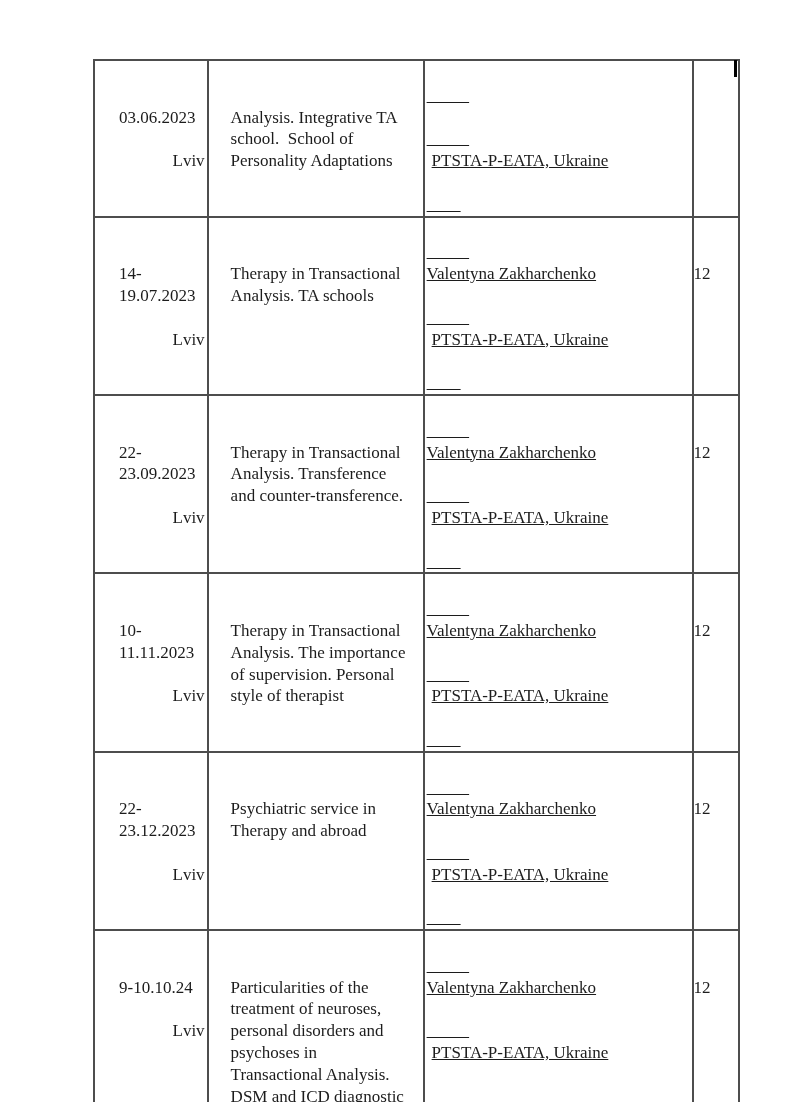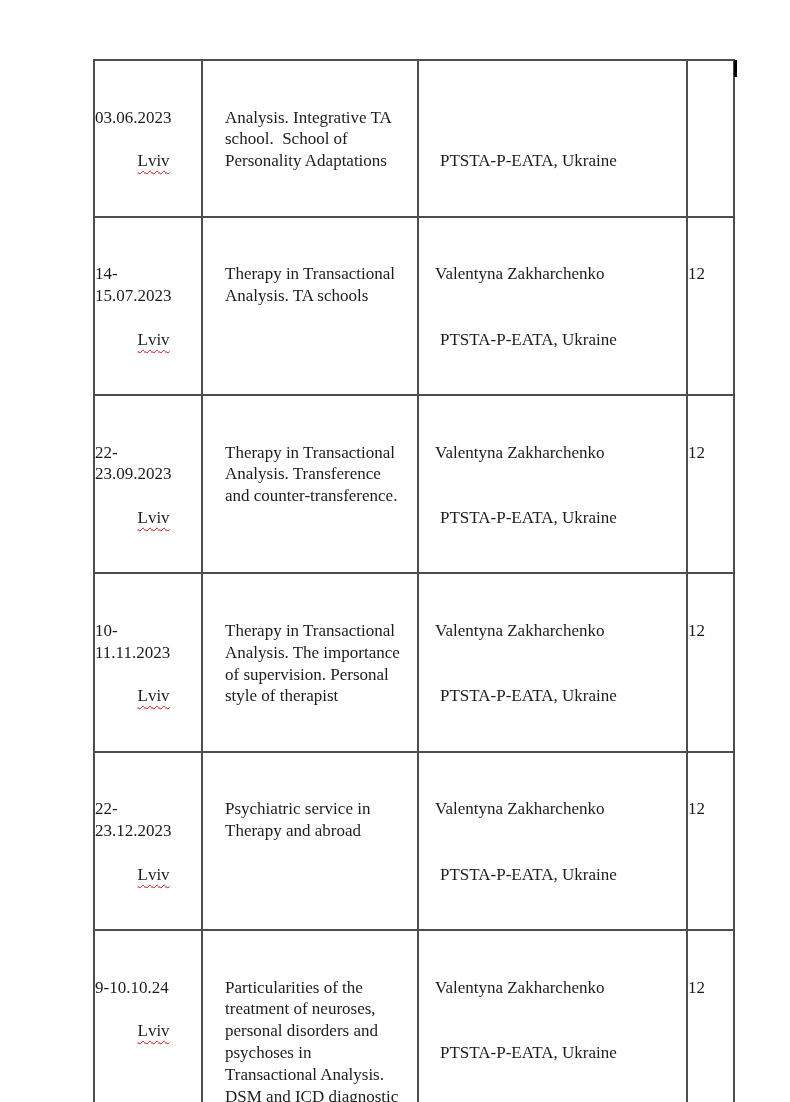--- a/index.html
+++ b/index.html
@@ -23,38 +23,38 @@
   }
   td {
     border: 2px solid #4d4d4d;
     vertical-align: top;
     font-size: 17px;
     line-height: 21.8px;
     padding: 2px 2px 0 6px;
     white-space: pre;
     overflow: hidden;
   }
-  td.c1 { padding-left: 0; }
+  td.c1 { padding-left: 24px; }
   td.c2 { padding-left: 22px; }
-  td.c3 { padding-left: 16px; }
+  td.c3 { padding-left: 2px; text-decoration: underline; }
   td.c4 { padding-left: 0; }
   tr.r0 { height: 68px; }
   tr.r1 { height: 67px; }
   tr.r2 { height: 67px; }
   tr.r3 { height: 89px; }
   tr.r4 { height: 67px; }
   tr.r5 { height: 156px; }
   .date { display: block; }
   .city {
     display: inline-block;
-    text-decoration: underline;
     text-decoration-style: wavy;
     text-decoration-color: #cc1111;
     text-decoration-thickness: 1px;
     text-underline-offset: 4px;
+    margin-left: 11px;
   }
   .topic { display: block; }
   .t1 { display: block; }
   .t2 { display: block; padding-left: 5px; }
   .hours { display: block; }
   .caret {
     position: absolute;
     left: 734px; top: 60px;
     width: 3px; height: 17px;
     background: #000000;
@@ -86,21 +86,21 @@
           <span class="t1"></span>
           <span class="t2">PTSTA-P-EATA, Ukraine</span>
         </td>
         <td class="c4">
           <span class="hours"></span>
         </td>
       </tr>
       <tr class="r1">
         <td class="c1">
           <span class="date">14-
-15.07.2023</span>
+19.07.2023</span>
           <span class="city">Lviv</span>
         </td>
         <td class="c2">
           <span class="topic">Therapy in Transactional
 Analysis. TA schools</span>
         </td>
         <td class="c3">
           <span class="t1">Valentyna Zakharchenko</span>
           <span class="t2">PTSTA-P-EATA, Ukraine</span>
         </td>

